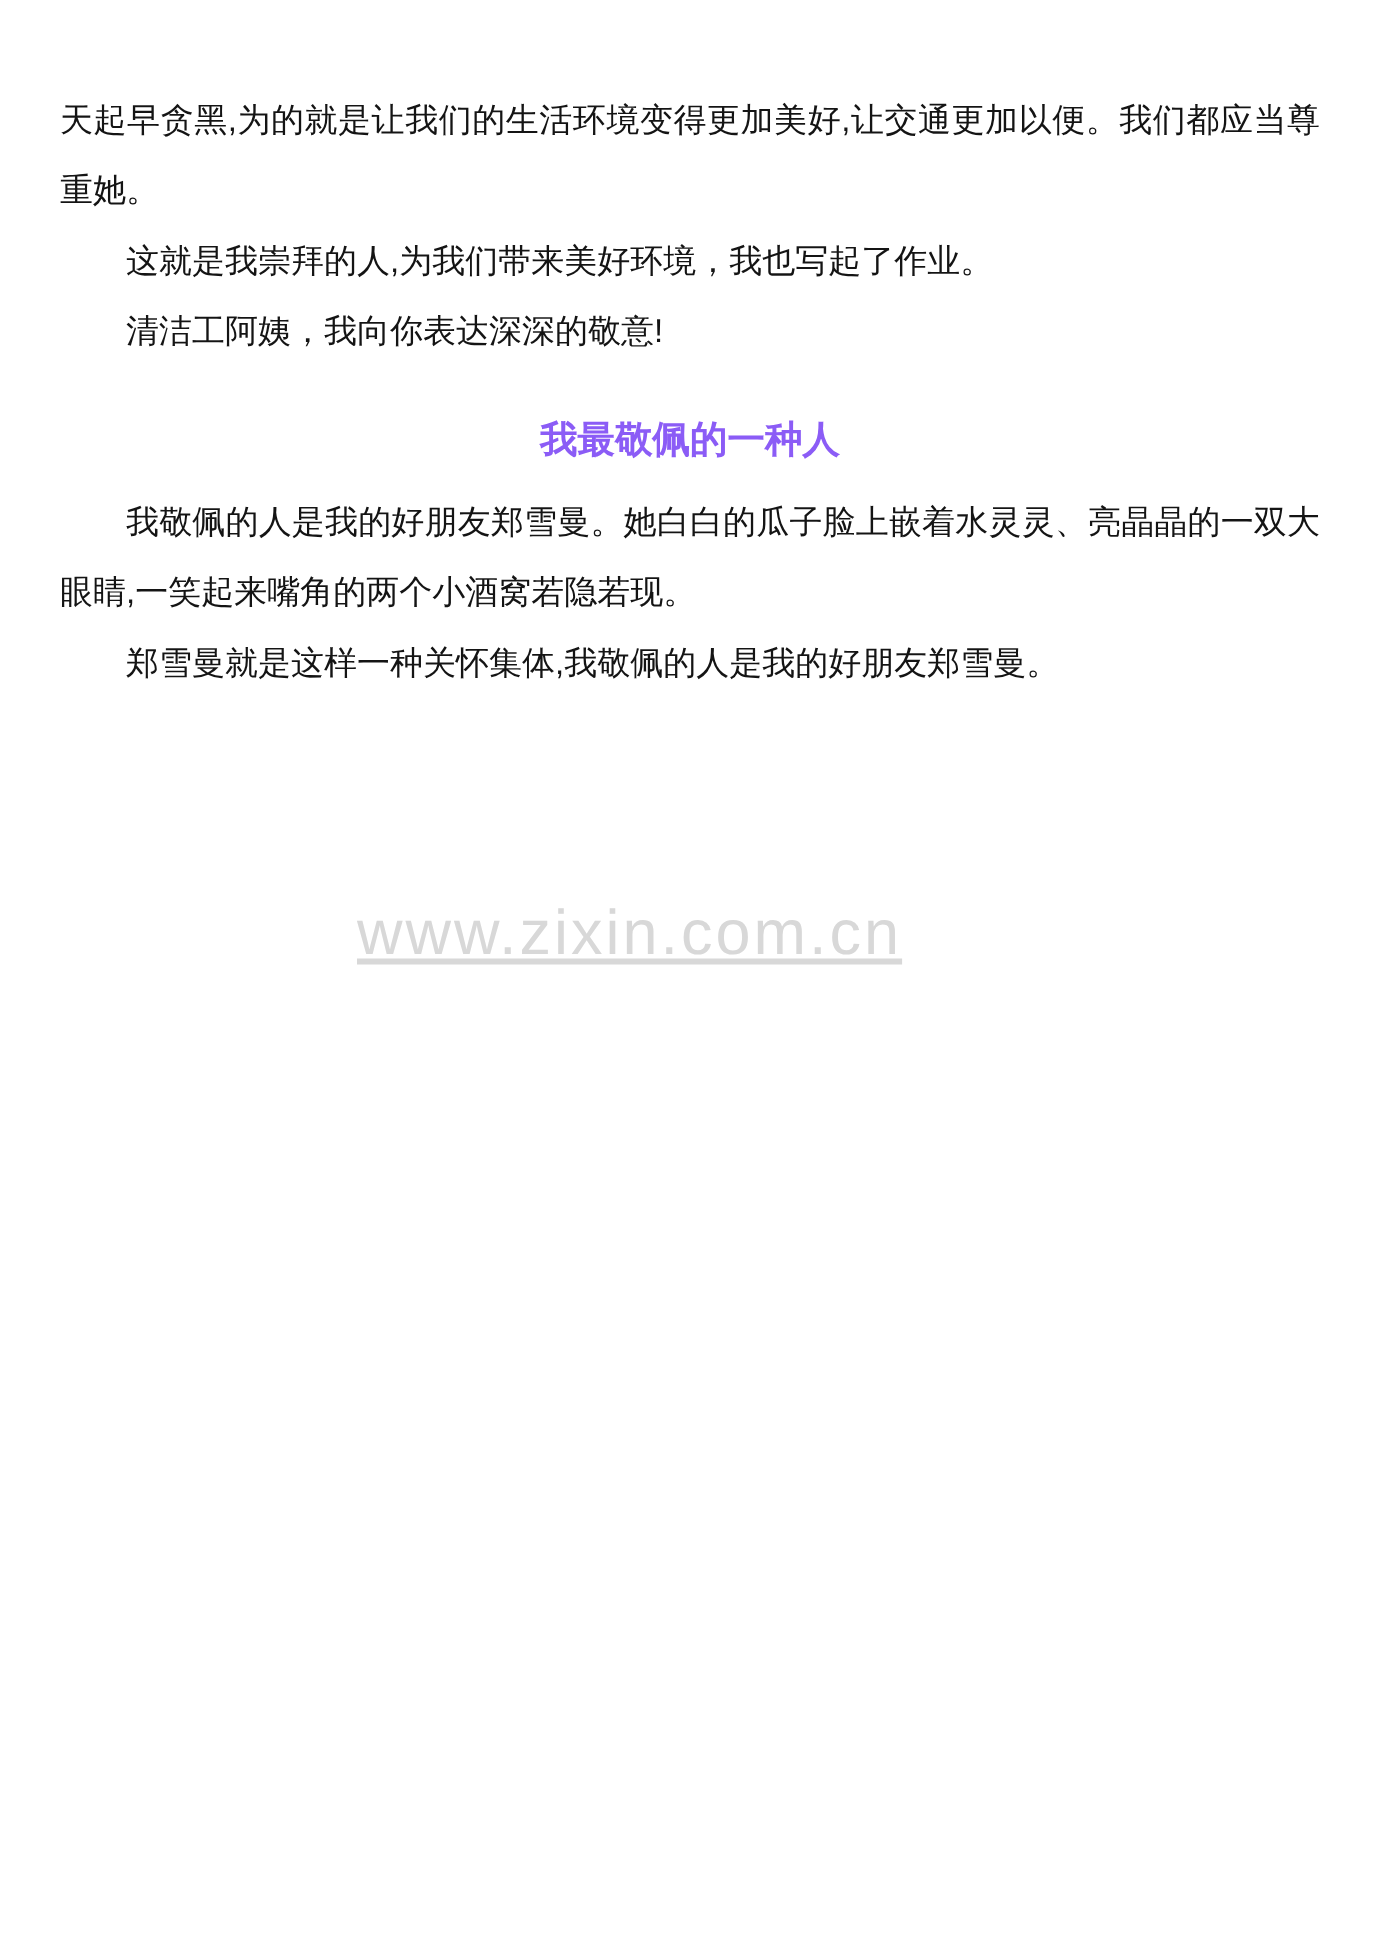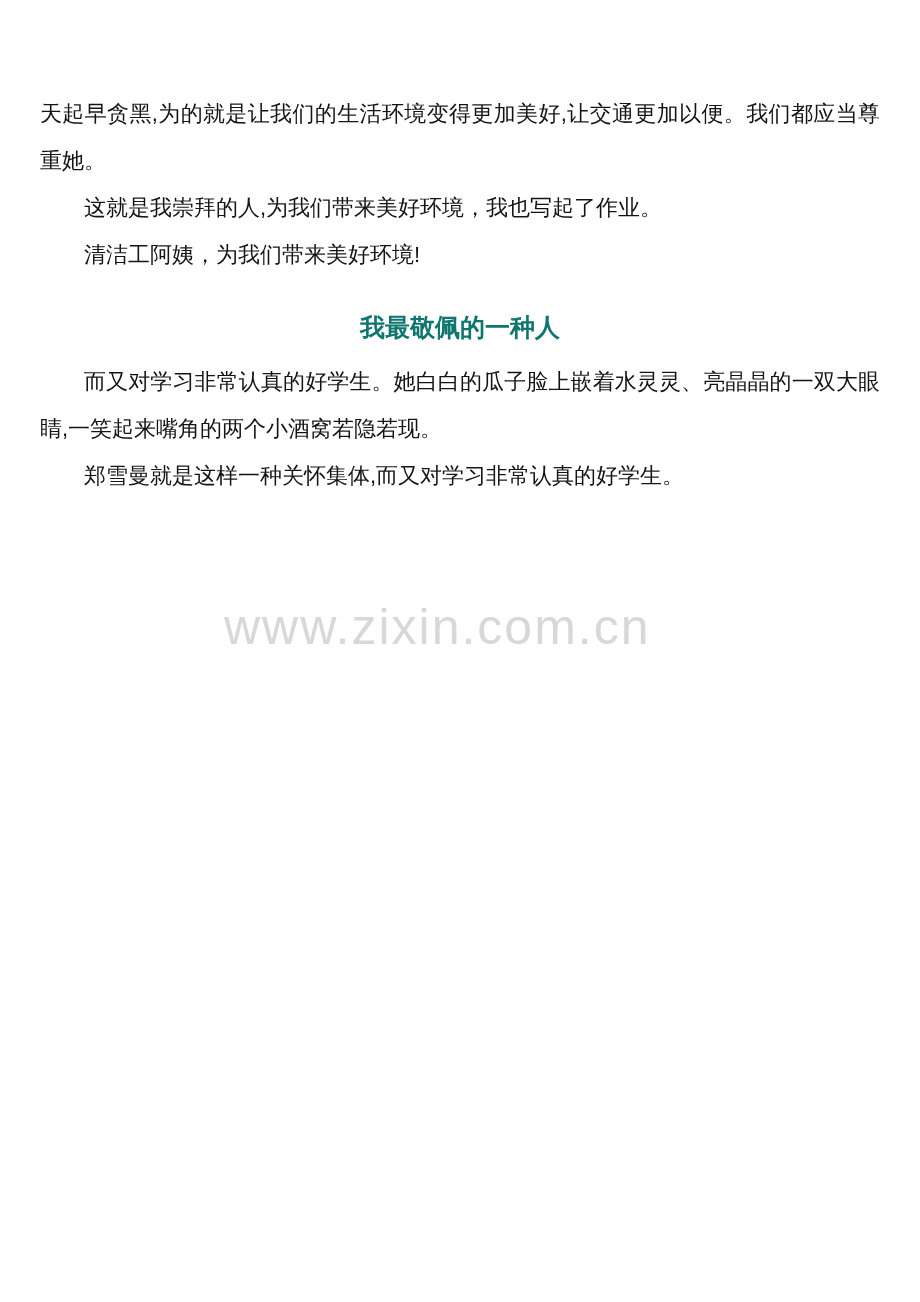--- a/index.html
+++ b/index.html
@@ -15,72 +15,73 @@
     font-family: "Liberation Sans", "DejaVu Sans", sans-serif;
   }
   .page {
     position: relative;
     width: 920px;
     height: 1302px;
     background: #ffffff;
   }
   .watermark {
     position: absolute;
-    left: 224px;
+    left: 238px;
     top: 598px;
-    font-size: 50px;
+    font-size: 42px;
     letter-spacing: 2px;
     color: #d8d8d8;
     z-index: 0;
     white-space: nowrap;
     user-select: none;
+    text-decoration: underline;
   }
   .content {
     position: relative;
     z-index: 1;
-    padding: 90px 40px 0 40px;
+    padding: 56px 40px 0 40px;
     color: #141414;
   }
   .para {
     font-size: 22px;
     line-height: 47px;
     text-align: justify;
     text-justify: inter-ideograph;
     margin: 0;
     word-break: break-all;
   }
   .para.indent {
     text-indent: 2em;
   }
   .essay-title {
     font-size: 25px;
     font-weight: bold;
     text-align: center;
     margin: 29px 0 11px 0;
     line-height: 40px;
-    color: #0f766e;
+    color: #8b5cf6;
   }
 </style>
 </head>
 <body>
 
 <div class="page">
 
   <div class="watermark">www.zixin.com.cn</div>
 
   <div class="content">
 
     <p class="para">天起早贪黑,为的就是让我们的生活环境变得更加美好,让交通更加以便。我们都应当尊重她。</p>
 
     <p class="para indent">这就是我崇拜的人,为我们带来美好环境，我也写起了作业。</p>
 
-    <p class="para indent">清洁工阿姨，为我们带来美好环境!</p>
+    <p class="para indent">清洁工阿姨，我向你表达深深的敬意!</p>
 
     <h1 class="essay-title">我最敬佩的一种人</h1>
 
-    <p class="para indent">而又对学习非常认真的好学生。她白白的瓜子脸上嵌着水灵灵、亮晶晶的一双大眼睛,一笑起来嘴角的两个小酒窝若隐若现。</p>
+    <p class="para indent">我敬佩的人是我的好朋友郑雪曼。她白白的瓜子脸上嵌着水灵灵、亮晶晶的一双大眼睛,一笑起来嘴角的两个小酒窝若隐若现。</p>
 
 
 
-    <p class="para indent">郑雪曼就是这样一种关怀集体,而又对学习非常认真的好学生。</p>
+    <p class="para indent">郑雪曼就是这样一种关怀集体,我敬佩的人是我的好朋友郑雪曼。</p>
 
   </div>
 </div>
 
 </body></html>

